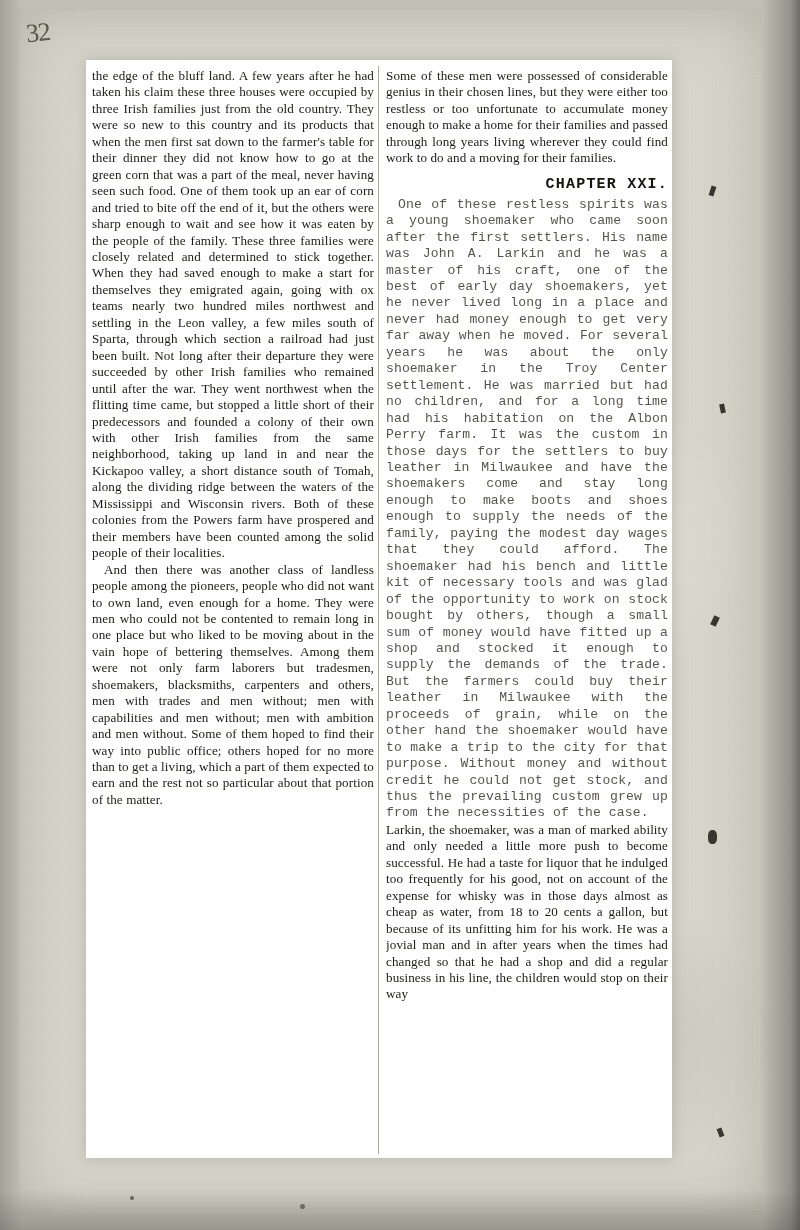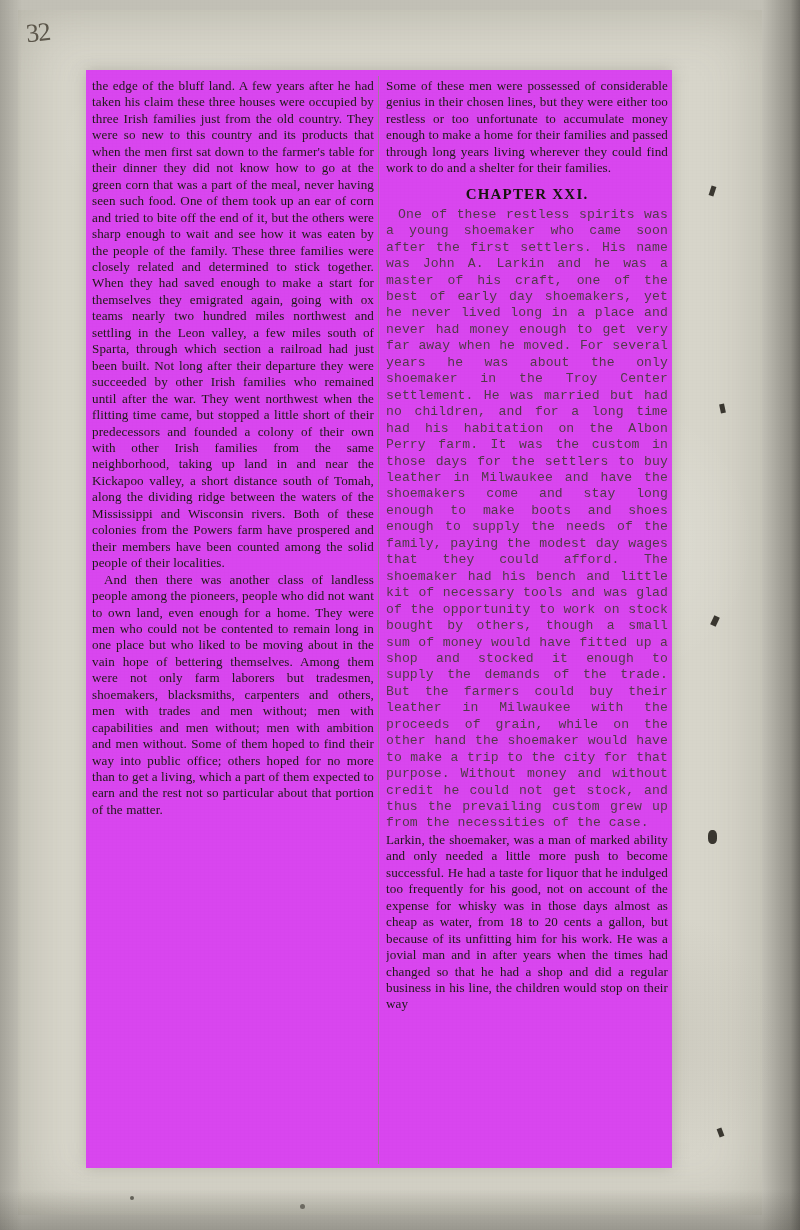--- a/index.html
+++ b/index.html
@@ -81,24 +81,24 @@
   .speck {
     position: absolute;
     background: #3a3730;
     pointer-events: none;
   }
 
   
   #clipping {
     position: absolute;
     left: 86px;
-    top: 70px;
+    top: 60px;
     width: 586px;
     height: 1098px;
-    background: #d946ef;
+    background: #ffffff;
     box-shadow: 0 0 14px rgba(120,117,106,0.35);
   }
 
   #col-left, #col-right {
     position: absolute;
     top: 8px;
     width: 282px;
     height: 1084px;
     overflow: hidden;
   }
@@ -124,22 +124,22 @@
     text-align: justify;
     color: #1d1b16;
     word-spacing: 0px;
     letter-spacing: 0.1px;
     text-rendering: optimizeLegibility;
   }
   .para.indent { text-indent: 12px; }
 
   .chapter-head {
     margin: 9px 0 4px 0;
-    text-align: center;
-    font-family: Liberation Serif, serif;
+    text-align: right;
+    font-family: Liberation Mono, monospace;
     font-size: 15px;
     letter-spacing: 1.2px;
     color: #17150f;
   }
 
   
   .faded { color: #3c3930; opacity: 0.86; font-family: Liberation Mono, monospace; }
 
   
   #mark1 { left: 710px; top: 186px; width: 5px; height: 10px; transform: rotate(18deg); }
@@ -178,21 +178,21 @@
   <div id="clipping">
 
     <div id="col-rule"></div>
 
     <div id="col-left">
       <p class="para">the edge of the bluff land. A few years after he had taken his claim these three houses were occupied by three Irish families just from the old country. They were so new to this country and its products that when the men first sat down to the farmer's table for their dinner they did not know how to go at the green corn that was a part of the meal, never having seen such food. One of them took up an ear of corn and tried to bite off the end of it, but the others were sharp enough to wait and see how it was eaten by the people of the family. These three families were closely related and determined to stick together. When they had saved enough to make a start for themselves they emigrated again, going with ox teams nearly two hundred miles northwest and settling in the Leon valley, a few miles south of Sparta, through which section a railroad had just been built. Not long after their departure they were succeeded by other Irish families who remained until after the war. They went northwest when the flitting time came, but stopped a little short of their predecessors and founded a colony of their own with other Irish families from the same neighborhood, taking up land in and near the Kickapoo valley, a short distance south of Tomah, along the dividing ridge between the waters of the Mississippi and Wisconsin rivers. Both of these colonies from the Powers farm have prospered and their members have been counted among the solid people of their localities.</p>
       <p class="para indent">And then there was another class of landless people among the pioneers, people who did not want to own land, even enough for a home. They were men who could not be contented to remain long in one place but who liked to be moving about in the vain hope of bettering themselves. Among them were not only farm laborers but tradesmen, shoemakers, blacksmiths, carpenters and others, men with trades and men without; men with capabilities and men without; men with ambition and men without. Some of them hoped to find their way into public office; others hoped for no more than to get a living, which a part of them expected to earn and the rest not so particular about that portion of the matter.</p>
     </div>
 
     <div id="col-right">
-      <p class="para">Some of these men were possessed of considerable genius in their chosen lines, but they were either too restless or too unfortunate to accumulate money enough to make a home for their families and passed through long years living wherever they could find work to do and a shelter for their families.</p>
+      <p class="para">Some of these men were possessed of considerable genius in their chosen lines, but they were either too restless or too unfortunate to accumulate money enough to make a home for their families and passed through long years living wherever they could find work to do and a moving for their families.</p>
       <h2 class="chapter-head">CHAPTER XXI.</h2>
       <p class="para indent faded">One of these restless spirits was a young shoemaker who came soon after the first settlers. His name was John A. Larkin and he was a master of his craft, one of the best of early day shoemakers, yet he never lived long in a place and never had money enough to get very far away when he moved. For several years he was about the only shoemaker in the Troy Center settlement. He was married but had no children, and for a long time had his habitation on the Albon Perry farm. It was the custom in those days for the settlers to buy leather in Milwaukee and have the shoemakers come and stay long enough to make boots and shoes enough to supply the needs of the family, paying the modest day wages that they could afford. The shoemaker had his bench and little kit of necessary tools and was glad of the opportunity to work on stock bought by others, though a small sum of money would have fitted up a shop and stocked it enough to supply the demands of the trade. But the farmers could buy their leather in Milwaukee with the proceeds of grain, while on the other hand the shoemaker would have to make a trip to the city for that purpose. Without money and without credit he could not get stock, and thus the prevailing custom grew up from the necessities of the case.</p>
       <p class="para">Larkin, the shoemaker, was a man of marked ability and only needed a little more push to become successful. He had a taste for liquor that he indulged too frequently for his good, not on account of the expense for whisky was in those days almost as cheap as water, from 18 to 20 cents a gallon, but because of its unfitting him for his work. He was a jovial man and in after years when the times had changed so that he had a shop and did a regular business in his line, the children would stop on their way</p>
     </div>
   </div>
 
   <div class="speck" id="mark1"></div>
   <div class="speck" id="mark2"></div>
   <div class="speck" id="mark3"></div>
   <div class="speck" id="mark4"></div>

